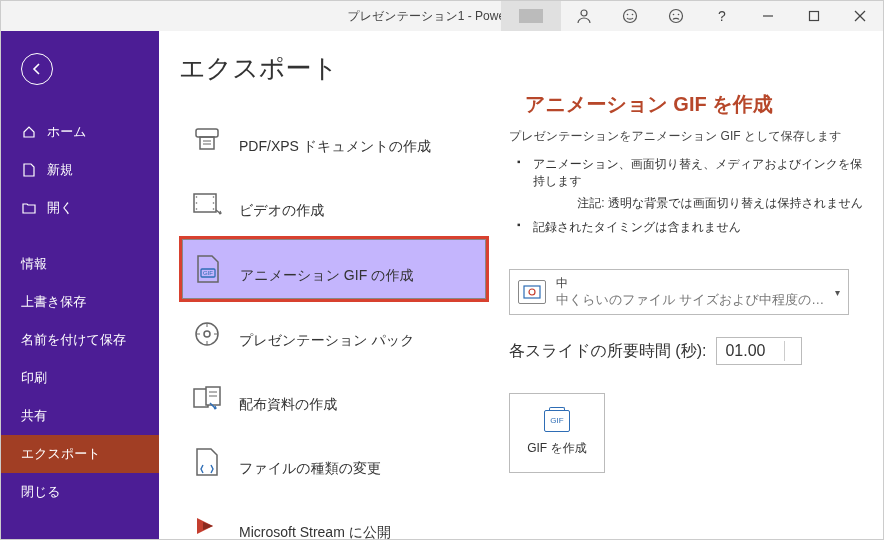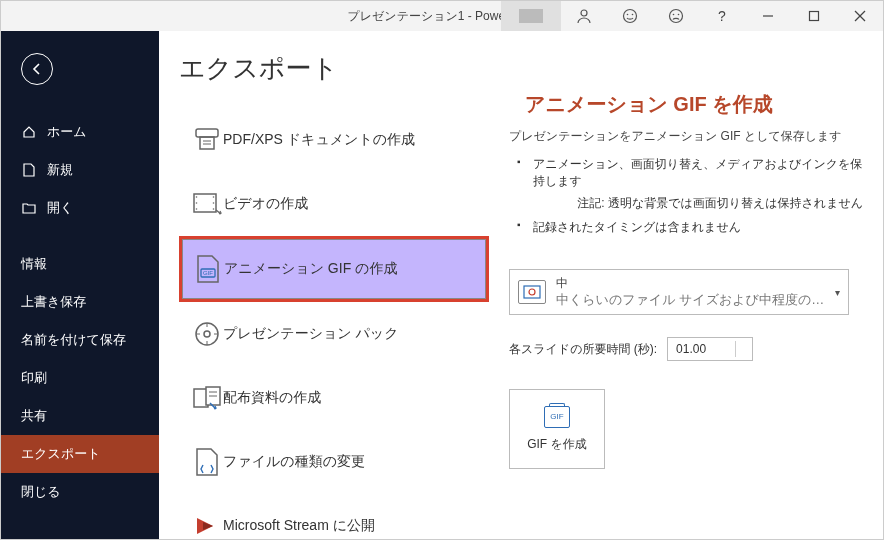--- a/index.html
+++ b/index.html
@@ -4,44 +4,44 @@
 <style>
   * { margin: 0; padding: 0; box-sizing: border-box; font-family: "Yu Gothic UI", "Meiryo", sans-serif; }
   body { width: 884px; height: 540px; overflow: hidden; background: #fff; }
   .window { width: 100%; height: 100%; border: 1px solid #ccc; display: flex; flex-direction: column; }
   .titlebar { height: 30px; display: flex; align-items: center; background: #f3f3f3; position: relative; }
   .titlebar .title { position: absolute; left: 50%; transform: translateX(-50%); font-size: 12px; color: #444; }
   .titlebar .right { position: absolute; right: 0; display: flex; align-items: center; height: 100%; }
   .tbtn { width: 46px; height: 30px; display: flex; align-items: center; justify-content: center; color: #444; font-size: 14px; }
   .tbtn.user { width: 60px; background: #e0e0e0; }
   .body { flex: 1; display: flex; overflow: hidden; }
-  .sidebar { width: 158px; background: #0f172a; color: #fff; display: flex; flex-direction: column; padding-top: 22px; font-size: 13px; }
+  .sidebar { width: 158px; background: #4c1d95; color: #fff; display: flex; flex-direction: column; padding-top: 22px; font-size: 13px; }
   .back { width: 32px; height: 32px; border: 1.5px solid #fff; border-radius: 50%; margin-left: 20px; margin-bottom: 28px; display: flex; align-items: center; justify-content: center; }
   .navitem { padding: 10px 20px; display: flex; align-items: center; gap: 10px; cursor: pointer; }
   .navitem.selected { background: #a13e24; }
   .navitem .ico { width: 16px; height: 16px; display: inline-flex; align-items: center; justify-content: center; }
   .spacer { height: 18px; }
   .main { flex: 1; display: flex; background: #fff; }
   .col1 { width: 340px; padding: 20px 10px 10px 20px; }
   .page-title { font-size: 26px; color: #333; margin-bottom: 22px; font-weight: 400; }
-  .export-item { display: flex; align-items: center; padding: 14px 10px; border: 2px solid transparent; color: #333; font-size: 14px; }
+  .export-item { display: flex; align-items: flex-end; gap: 16px; padding: 14px 10px; border: 2px solid transparent; color: #333; font-size: 14px; }
   .export-item.highlight { border: 3px solid #d8412f; background: #c4b5fd; box-shadow: inset 0 0 0 1px #888; }
   .eicon { width: 32px; height: 32px; display: flex; align-items: center; justify-content: center; color: #555; }
   .col2 { flex: 1; padding: 60px 20px 10px 10px; }
   .panel-title { color: #b7472a; font-size: 20px; margin-bottom: 10px; margin-left: 16px; }
   .panel-sub { font-size: 12px; color: #444; margin-bottom: 8px; }
   .bullets { list-style: none; padding-left: 8px; font-size: 12px; color: #333; }
   .bullets li { padding: 3px 0 3px 16px; position: relative; }
   .bullets li::before { content: "▪"; position: absolute; left: 0; top: 3px; font-size: 10px; }
   .note { padding-left: 32px; font-size: 12px; color: #333; margin: 2px 0 4px; text-align: right; }
   .quality { margin-top: 30px; border: 1px solid #bbb; display: flex; align-items: center; padding: 6px 8px; gap: 10px; width: 340px; }
   .quality .qicon { width: 28px; height: 24px; border: 1px solid #888; border-radius: 2px; display: flex; align-items: center; justify-content: center; }
   .quality .qtext { flex: 1; font-size: 12px; color: #444; line-height: 1.3; overflow: hidden; }
   .quality .arrow { font-size: 10px; color: #555; }
-  .duration { margin-top: 22px; font-size: 12px; color: #333; display: flex; align-items: center; gap: 10px; }
+  .duration { margin-top: 22px; font-size: 16px; color: #333; display: flex; align-items: center; gap: 10px; }
   .duration .spin { border: 1px solid #bbb; padding: 4px 22px 4px 8px; width: 86px; position: relative; }
   .duration .spin::after { content: ""; position: absolute; right: 4px; top: 3px; bottom: 3px; width: 12px; border-left: 1px solid #ccc; background: linear-gradient(#fff,#fff); }
   .createbtn { margin-top: 28px; border: 1px solid #bbb; width: 96px; height: 80px; display: flex; flex-direction: column; align-items: center; justify-content: center; gap: 8px; font-size: 12px; color: #333; }
   .gifbox { border: 1.5px solid #2e6db5; width: 26px; height: 22px; border-radius: 2px; position: relative; display: flex; align-items: center; justify-content: center; font-size: 8px; color: #2e6db5; }
   .gifbox::before { content: ""; position: absolute; top: -4px; left: 4px; right: 4px; height: 3px; border: 1.5px solid #2e6db5; border-bottom: none; border-radius: 2px 2px 0 0; }
   svg { display: block; }
 </style>
 </head>
 <body>
 

